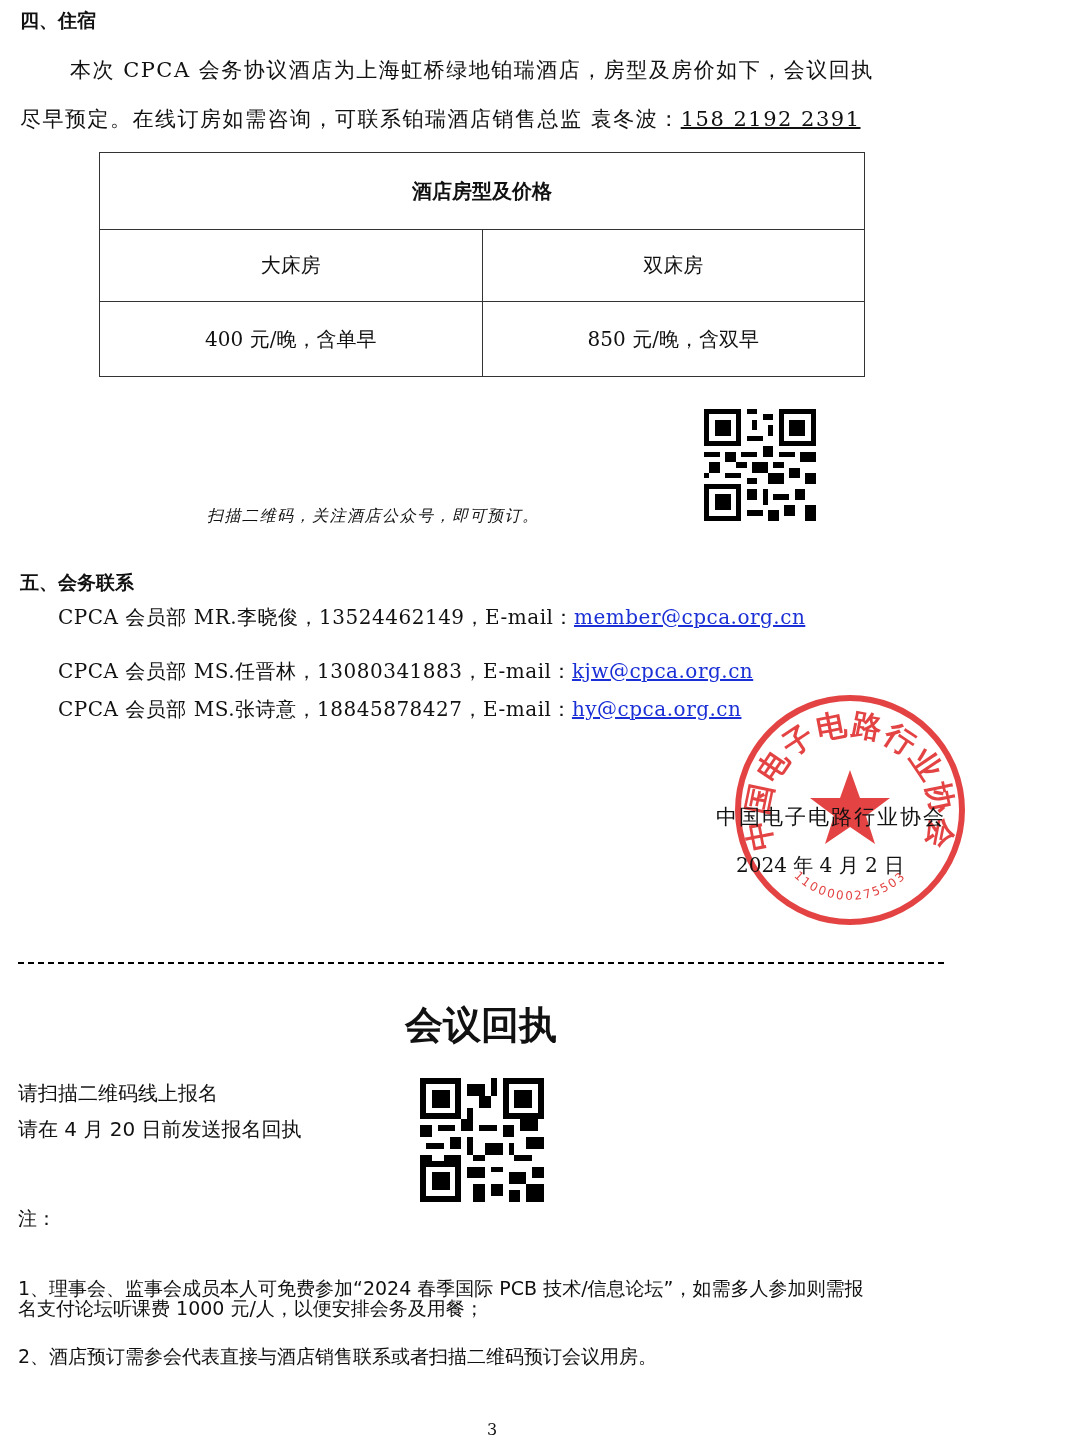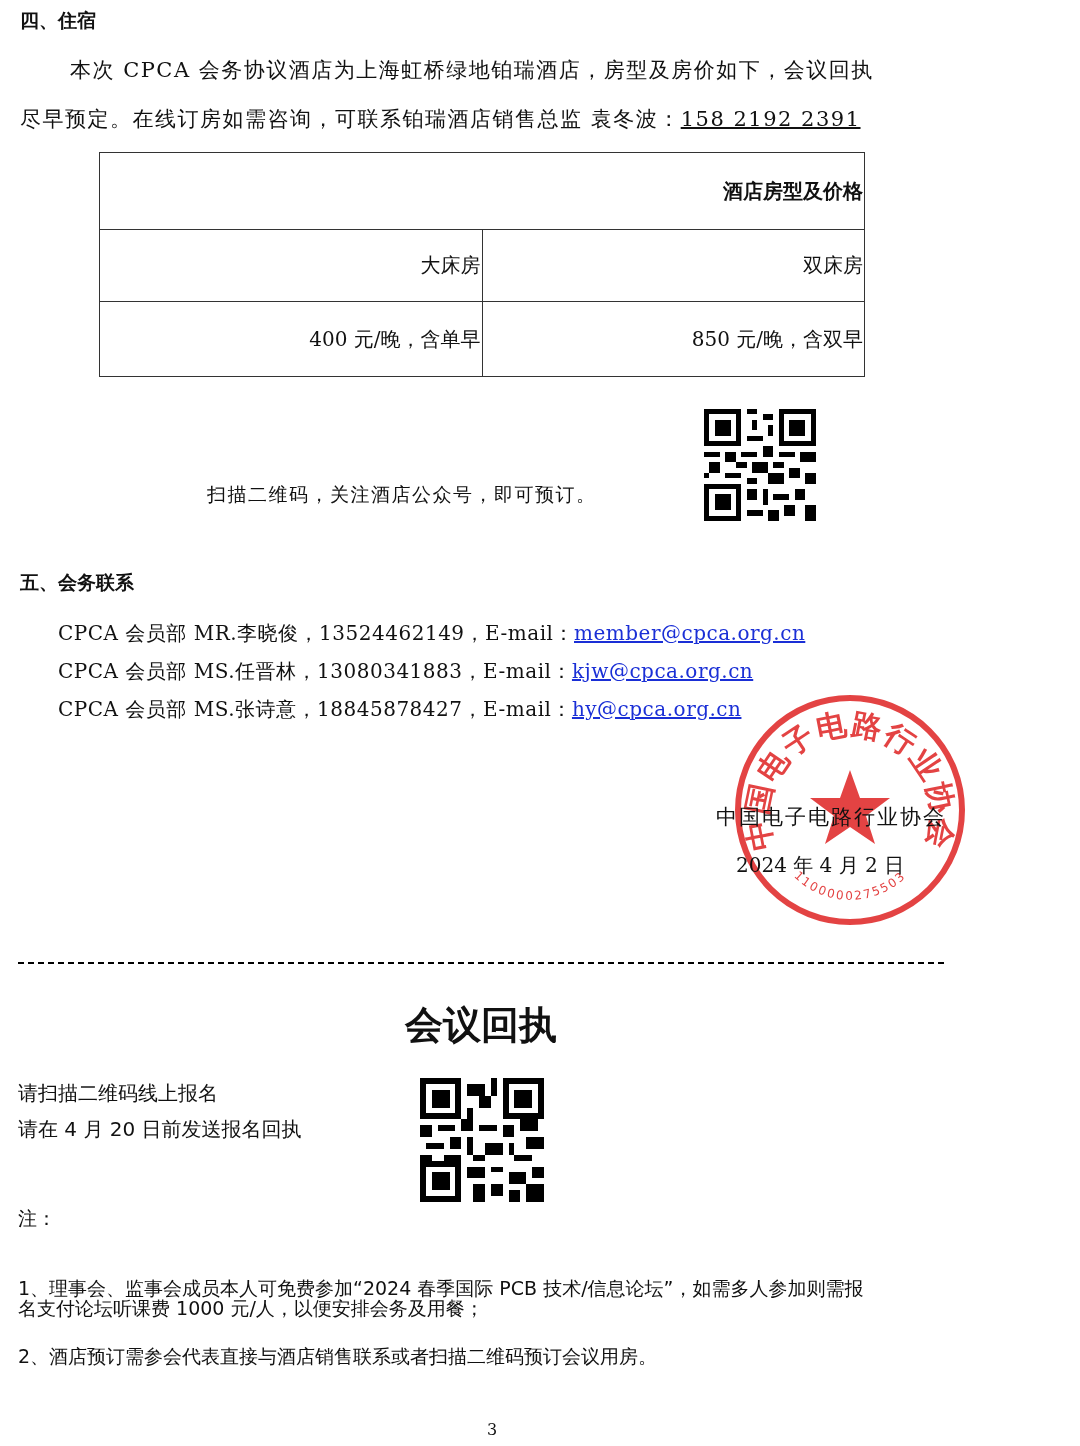--- a/index.html
+++ b/index.html
@@ -3,21 +3,21 @@
 <meta charset="utf-8">
 <style>
   html, body { margin:0; padding:0; background:#ffffff; }
   body { width:1080px; height:1446px; position:relative; overflow:hidden;
          font-family: "DejaVu Serif", "Liberation Serif", serif; color:#111; }
   .abs { position:absolute; }
   .h-bold { font-family: "DejaVu Sans", "Liberation Sans", sans-serif; font-weight:bold; font-size:19px; }
   .para { font-size:21px; letter-spacing:1.5px; white-space:nowrap; }
   .phone { text-decoration:underline; text-decoration-thickness:2px; }
   table.rooms { position:absolute; left:99px; top:152px; width:766px; border-collapse:collapse; }
-  table.rooms td { border:1.5px solid #333; text-align:right; font-size:20px; }
+  table.rooms td { border:1.5px solid #333; text-align:center; font-size:20px; }
   .r1 td { height:74px; font-family:"DejaVu Sans","Liberation Sans",sans-serif; font-weight:bold; }
   .r2 td { height:69px; }
   .r3 td { height:72px; }
   .qr { background:#fff; }
   .contact { font-size:20px; white-space:nowrap; letter-spacing:0.5px; }
   .contact a { color:#1a2fd6; text-decoration:underline; }
   .divider { position:absolute; left:18px; top:962px; width:926px; height:0; border-top:2px dashed #000; }
   .title { font-family:"DejaVu Sans","Liberation Sans",sans-serif; font-weight:bold; font-size:38px; }
   .note { font-family:"DejaVu Sans","Liberation Sans",sans-serif; font-size:19px; white-space:nowrap; }
 </style>
@@ -39,21 +39,21 @@
     <td style="width:50%">大床房</td>
     <td>双床房</td>
   </tr>
   <tr class="r3">
     <td>400 元/晚，含单早</td>
     <td>850 元/晚，含双早</td>
   </tr>
 </tbody>
   </table>
 
-<div class="abs" style="left:207px;top:482px;font-size:19px;letter-spacing:1.5px;">扫描二维码，关注酒店公众号，即可预订。</div>
+<div class="abs" style="left:207px;top:506px;font-size:16px;letter-spacing:1.5px;font-style:italic;">扫描二维码，关注酒店公众号，即可预订。</div>
 
 <svg class="abs qr" style="left:704px;top:409px;" width="112" height="112" viewBox="0 0 21 21" shape-rendering="crispEdges">
   <rect x="0" y="0" width="7" height="7" fill="#000"></rect>
     <rect x="1" y="1" width="5" height="5" fill="#fff"></rect>
     <rect x="2" y="2" width="3" height="3" fill="#000"></rect>
   <rect x="14" y="0" width="7" height="7" fill="#000"></rect>
     <rect x="15" y="1" width="5" height="5" fill="#fff"></rect>
     <rect x="16" y="2" width="3" height="3" fill="#000"></rect>
   <rect x="0" y="14" width="7" height="7" fill="#000"></rect>
     <rect x="1" y="15" width="5" height="5" fill="#fff"></rect>
@@ -85,21 +85,21 @@
       <rect x="13" y="16" width="3" height="1"></rect>
       <rect x="17" y="15" width="2" height="2"></rect>
     <rect x="8" y="19" width="3" height="1"></rect>
       <rect x="12" y="19" width="2" height="2"></rect>
       <rect x="15" y="18" width="2" height="2"></rect>
       <rect x="19" y="18" width="2" height="3"></rect>
   </g>
 </svg>
 
 <div class="abs h-bold" style="left:20px;top:570px;">五、会务联系</div>
-<div class="abs contact" style="left:58px;top:620px;">
+<div class="abs contact" style="left:58px;top:604px;">
   <span>CPCA 会员部 MR.李晓俊，13524462149，E-mail：</span><a>member@cpca.org.cn</a>
 </div>
 <div class="abs contact" style="left:58px;top:658px;">
   <span>CPCA 会员部 MS.任晋林，13080341883，E-mail：</span><a>kjw@cpca.org.cn</a>
 </div>
 <div class="abs contact" style="left:58px;top:696px;">
   <span>CPCA 会员部 MS.张诗意，18845878427，E-mail：</span><a>hy@cpca.org.cn</a>
 </div>
 
 <svg class="abs" style="left:732px;top:692px;opacity:0.88;" width="236" height="236" viewBox="0 0 236 236">

